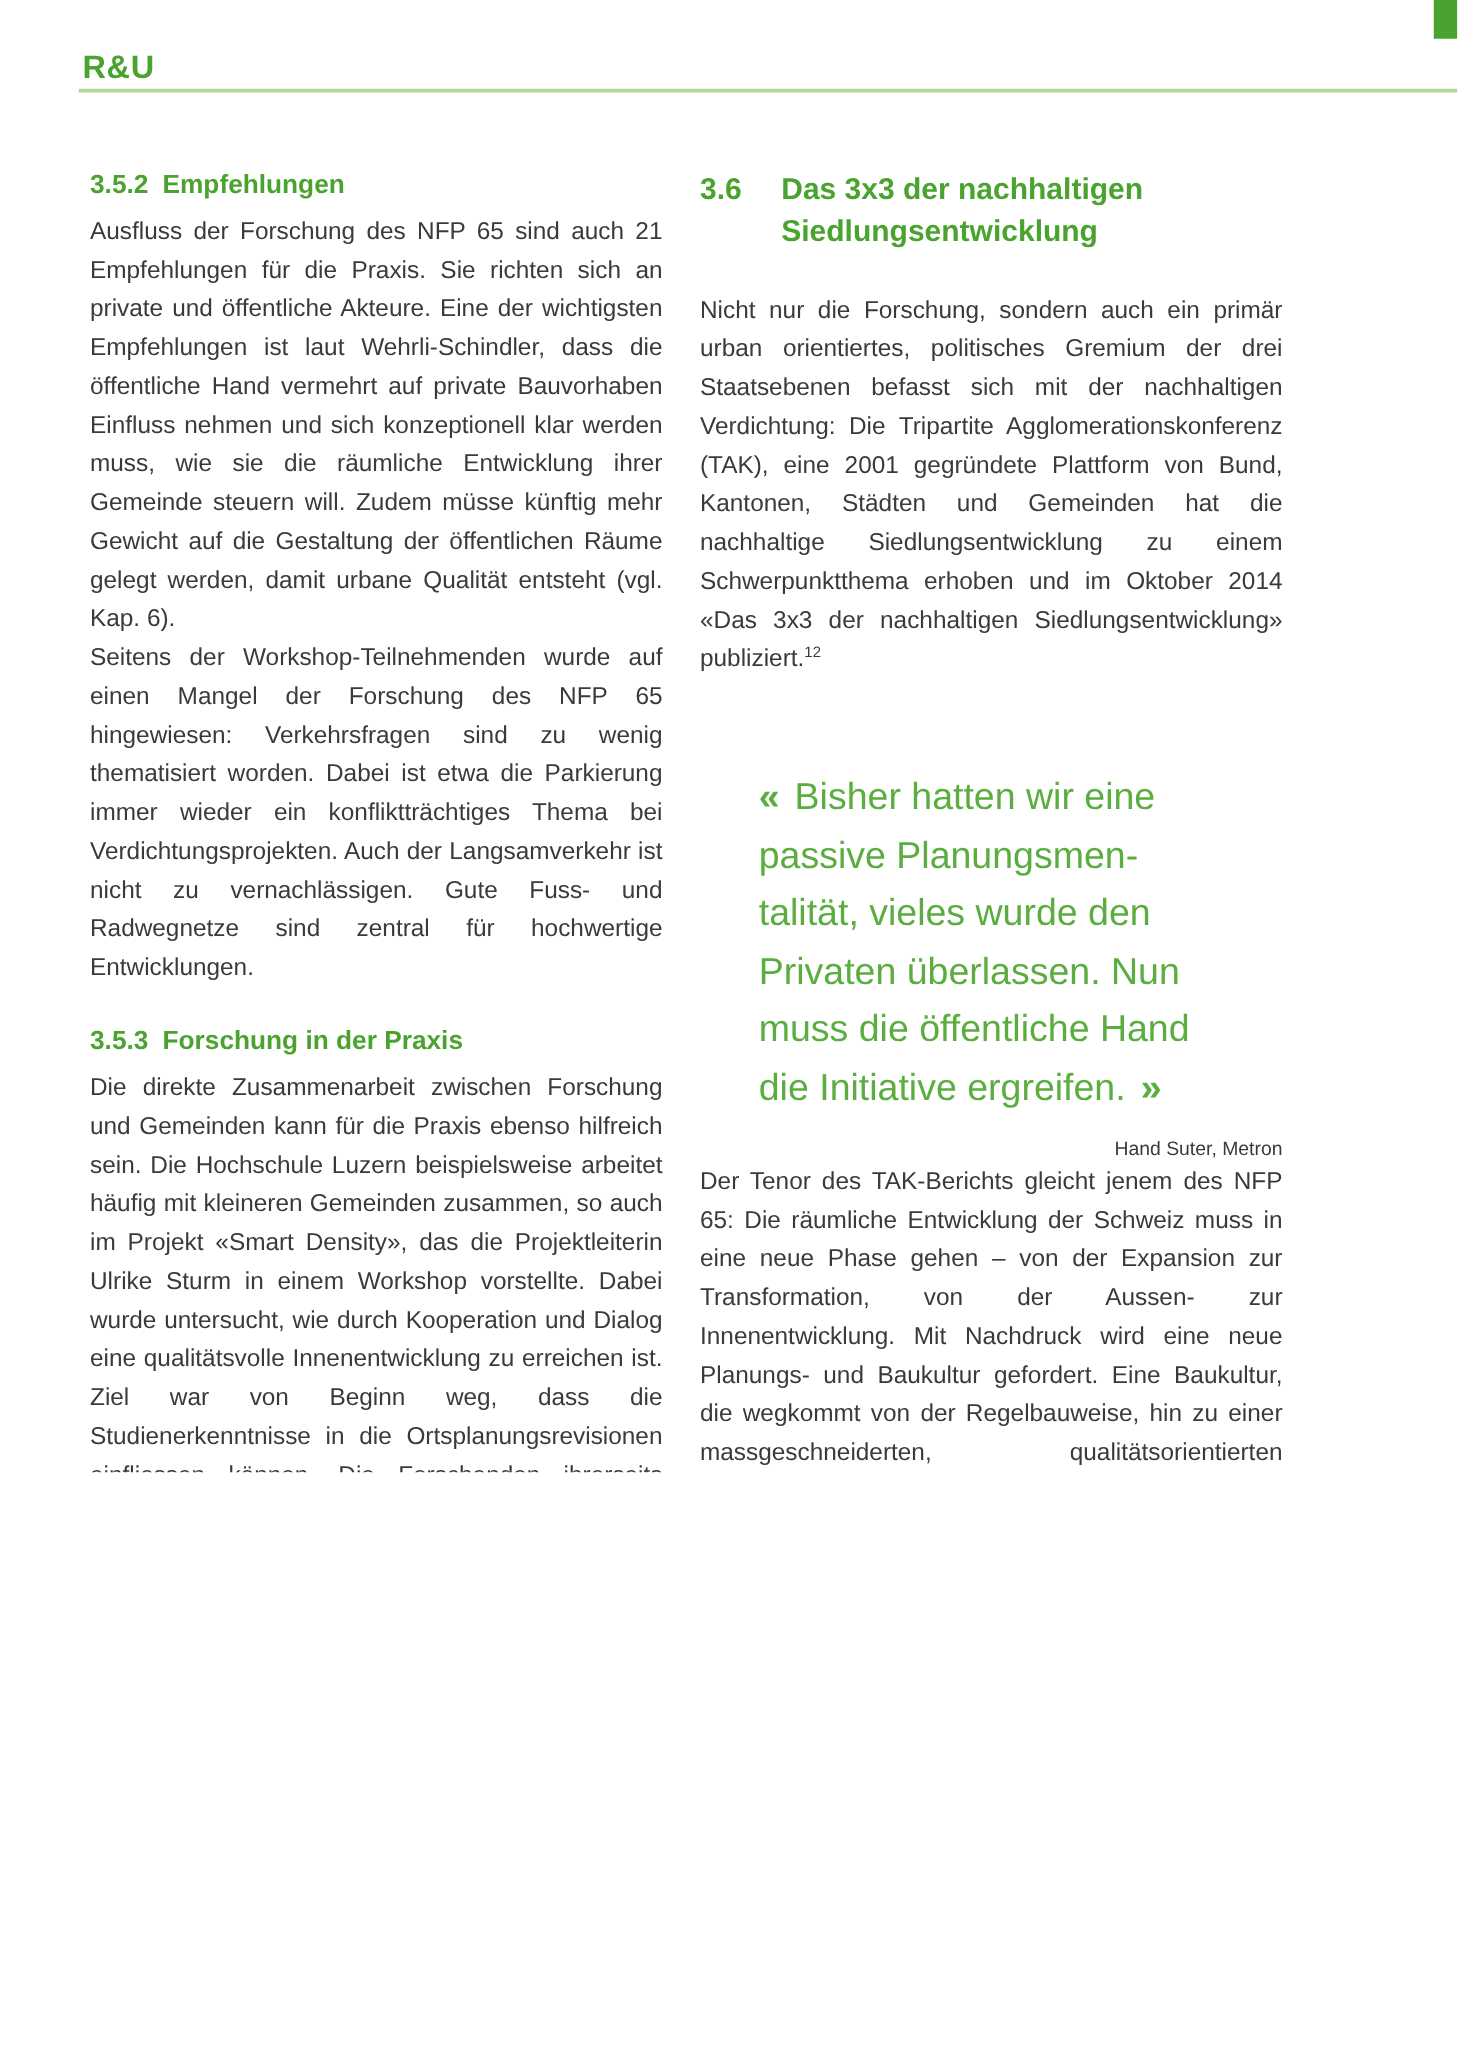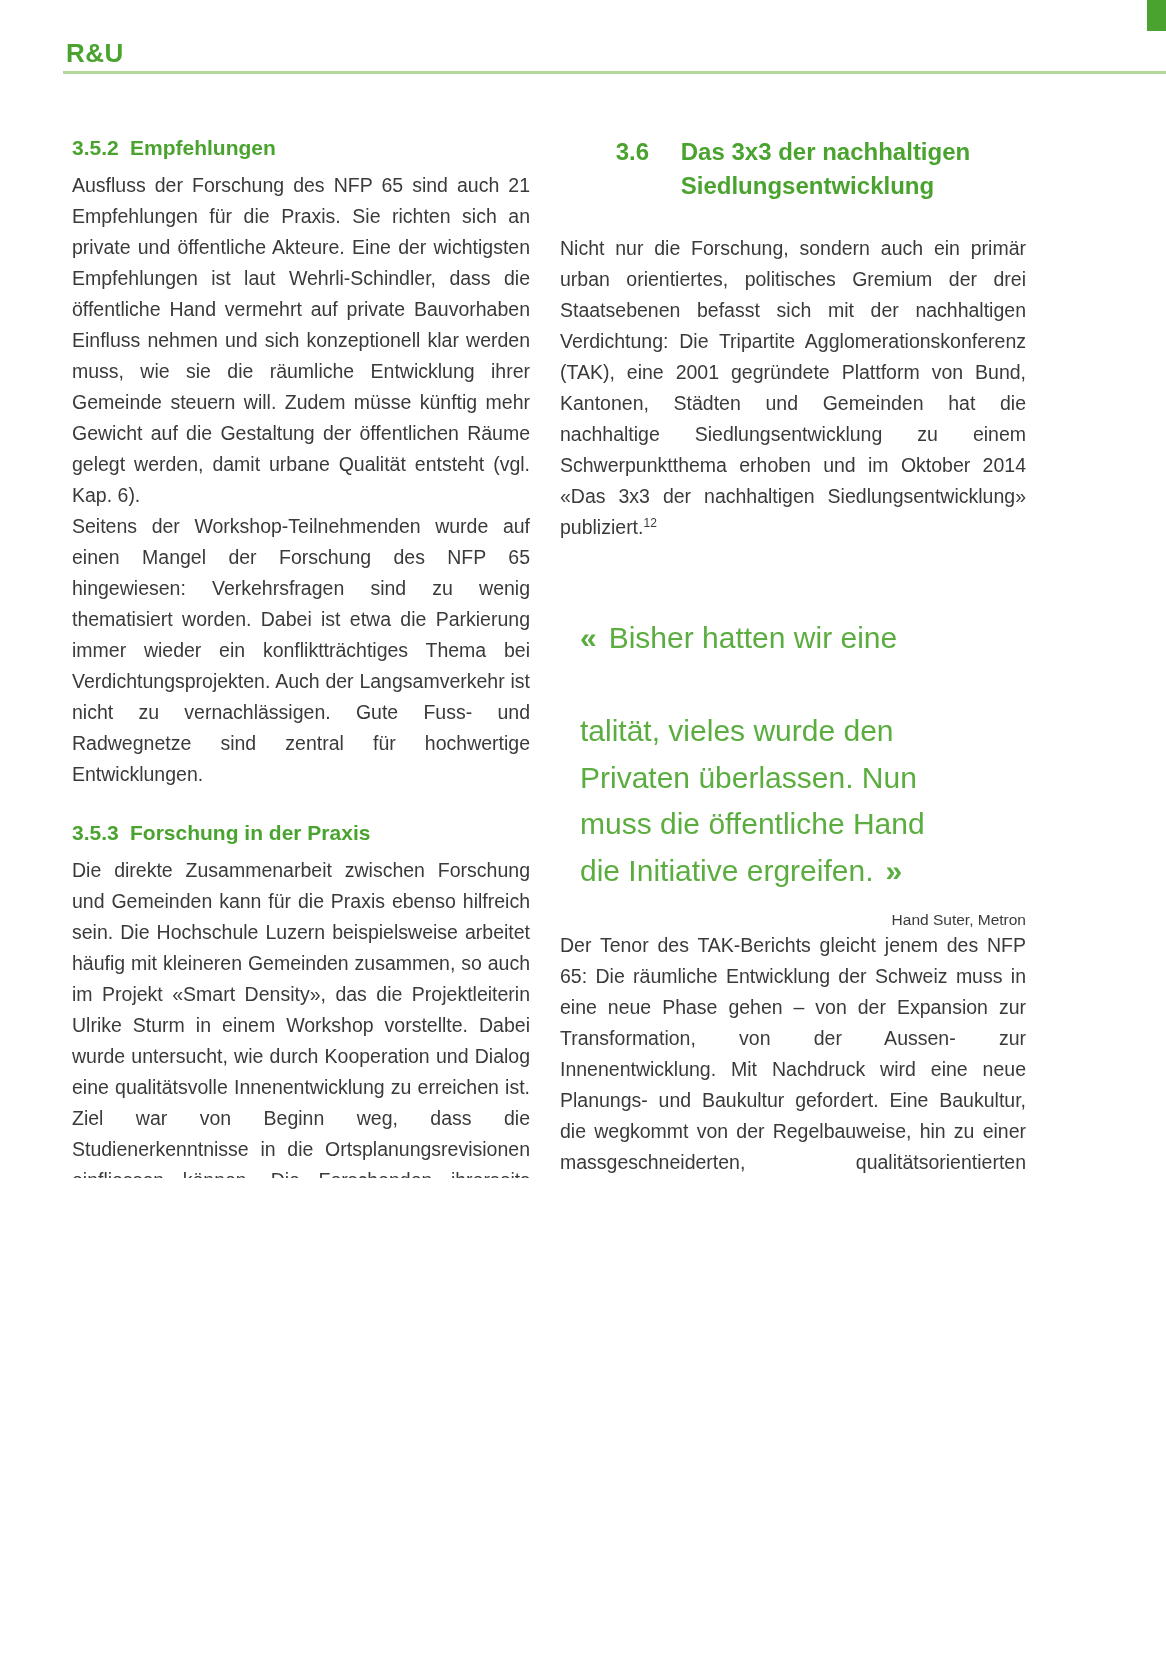--- a/index.html
+++ b/index.html
@@ -64,35 +64,34 @@
   .subheading.second { margin-top: 30px; }
 
   .heading-36 {
     display: flex;
     font-size: 24px;
     line-height: 34px;
     font-weight: bold;
     color: #4aa32f;
     text-align: left;
     margin-bottom: 30px;
-    justify-content: center;
   }
   .heading-36 .h-num { width: 65px; flex: 0 0 65px; }
 
   p.body-par { margin: 0; }
   sup.footnote {
     font-size: 12px;
     line-height: 0;
     vertical-align: super;
   }
 
   
   .pullquote {
     margin-top: 72px;
-    margin-left: 20px;
+    margin-left: 47px;
     font-size: 30px;
     line-height: 46.5px;
     font-weight: 300;
     color: #5bad40;
     text-align: left;
     hyphens: none;
   }
   .pullquote .qmark {
     font-weight: bold;
     letter-spacing: -2px;
@@ -156,21 +155,21 @@
       <span class="h-title">
         <span>Das 3x3 der nachhaltigen</span><br>
         <span>Siedlungsentwicklung</span>
       </span>
     </div>
 
     <p class="body-par"><span>Nicht nur die Forschung, sondern auch ein primär urban orientiertes, politisches Gremium der drei Staatsebenen befasst sich mit der nachhaltigen Verdichtung: Die Tripartite Agglomerationskonferenz (TAK), eine 2001 gegründete Plattform von Bund, Kantonen, Städten und Gemeinden hat die nachhaltige Siedlungsentwicklung zu einem Schwerpunktthema erhoben und im Oktober 2014 «Das 3x3 der nachhaltigen Siedlungsentwicklung» publiziert.</span><sup class="footnote">12</sup></p>
 
     <div class="pullquote">
       <span class="qmark open">«</span><span>Bisher hatten wir eine</span><br>
-      <br>
+      <span>passive Planungsmen-</span><br>
       <span>talität, vieles wurde den</span><br>
       <span>Privaten überlassen. Nun</span><br>
       <span>muss die öffentliche Hand</span><br>
       <span>die Initiative ergreifen.</span><span class="qmark close">»</span>
     </div>
 
     <div class="attribution">Hand Suter, Metron</div>
 
     <p class="body-par par-after-quote">Der Tenor des TAK-Berichts gleicht jenem des NFP 65: Die räumliche Entwicklung der Schweiz muss in eine neue Phase gehen – von der Expansion zur Transformation, von der Aussen- zur Innenentwicklung. Mit Nachdruck wird eine neue Planungs- und Baukultur gefordert. Eine Baukultur, die wegkommt von der Regelbauweise, hin zu einer massgeschneiderten, qualitätsorientierten Innenentwicklung, und die Bevölkerung stärker einbezieht. Zentral ist der Aufruf der TAK an die Kantone und Gemeinden, sich von der Rolle des passiven Verwaltens zu lösen und die Sache selbst in die Hand zu nehmen. Sie sollen die Innenentwicklung gezielt lenken, führen, die Initiative ergreifen und dabei Qualität und Identität in den Vordergrund stellen. Gefordert wird ein neues Rollenverständnis.</p>
   </div>

